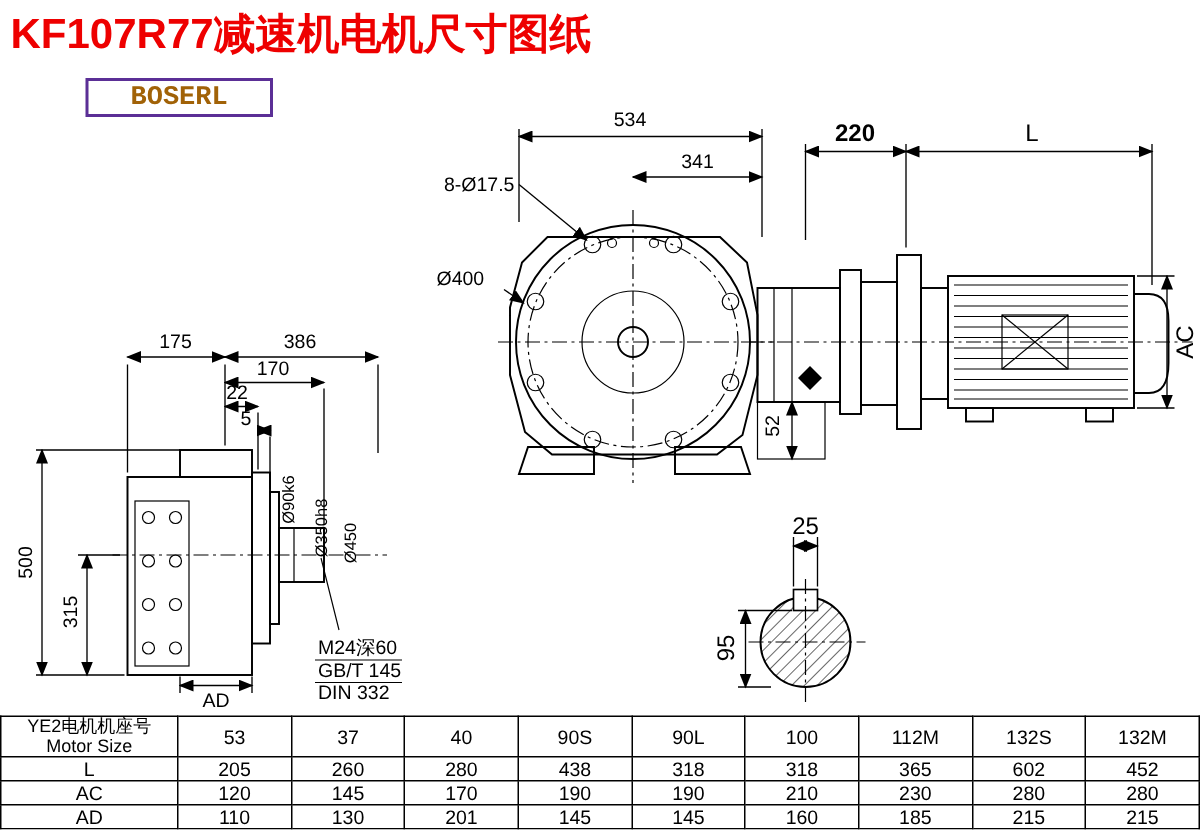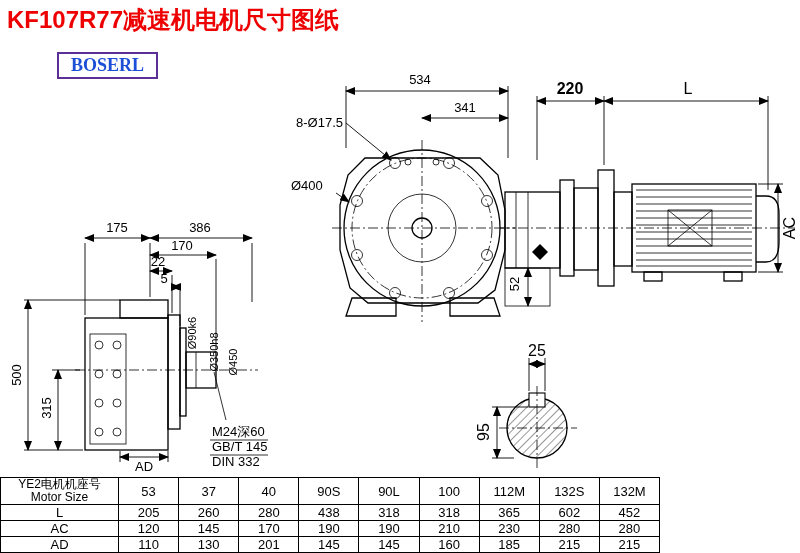--- a/index.html
+++ b/index.html
@@ -1,30 +1,30 @@
 <!DOCTYPE html>
 <html><head>
 <meta charset="utf-8">
 <style>
   *{margin:0;padding:0;box-sizing:border-box}
   html,body{width:800px;height:553px;background:#fff;overflow:hidden;position:relative;
     font-family:"Liberation Sans",sans-serif;color:#000}
-  .title{position:absolute;top:4px;left:7px;font-size:24px;font-weight:bold;color:#ee0000;white-space:nowrap}
-  .logo{position:absolute;top:52px;left:57px;border:2px solid #5b2f96;padding:1px 12px;
-    font-family:Liberation Serif, serif;font-size:18px;font-weight:bold;color:#1d4ed8;background:#fff}
+  .title{position:absolute;top:4px;left:7px;font-size:28px;font-weight:bold;color:#ee0000;white-space:nowrap}
+  .logo{position:absolute;top:52px;left:57px;border:2px solid #5b2f96;padding:1px 28px;
+    font-family:Liberation Mono, monospace;font-size:18px;font-weight:bold;color:#a16207;background:#fff}
   svg.drawing{position:absolute;top:0;left:0}
   .ol{fill:none;stroke:#000;stroke-width:1.3}
   .thin{fill:none;stroke:#000;stroke-width:0.8}
   .dim{fill:none;stroke:#000;stroke-width:0.9}
   .cl{fill:none;stroke:#000;stroke-width:0.8;stroke-dasharray:10 3 2 3}
   text.d{font-family:"Liberation Sans",sans-serif;font-size:13px;fill:#000}
   text.ds{font-family:"Liberation Sans",sans-serif;font-size:11px;fill:#000}
   text.dl{font-family:"Liberation Sans",sans-serif;font-size:16px;fill:#000}
   text.db{font-family:"Liberation Sans",sans-serif;font-size:16px;font-weight:bold;fill:#000}
-  .size-table{position:absolute;top:477px;left:0;width:660px;border-collapse:collapse;
+  .size-table{position:absolute;top:477px;left:0;width:800px;border-collapse:collapse;
     table-layout:fixed;background:#fff}
   .size-table th,.size-table td{border:1px solid #000;text-align:center;vertical-align:middle;
     font-weight:normal;font-size:13px;padding:0;color:#000}
   .size-table thead th{height:27px}
   .size-table tbody tr{height:16px}
   .size-table col.first{width:118px}
   .hdr-cn,.hdr-en{font-size:12px;line-height:13px}
 </style>
 </head>
 <body>

